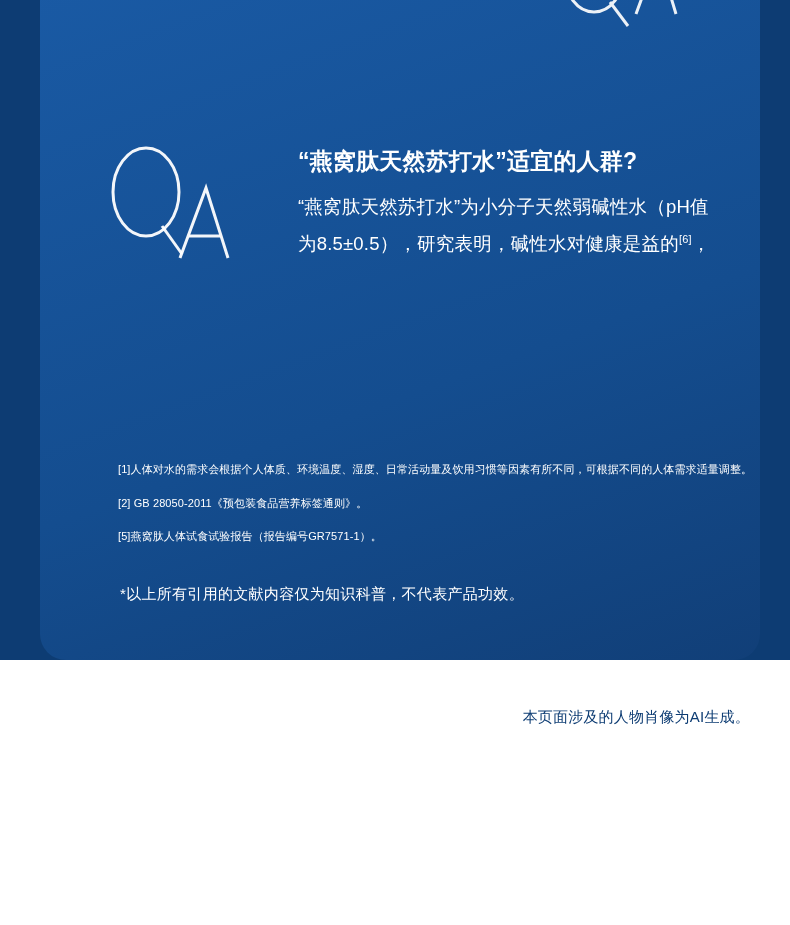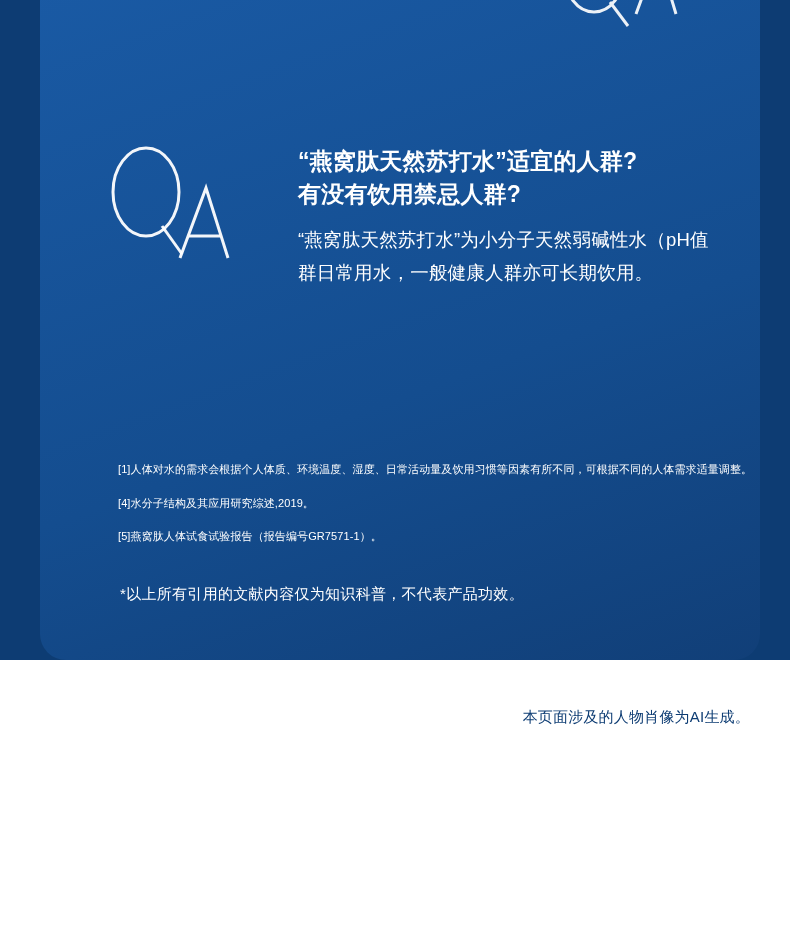--- a/index.html
+++ b/index.html
@@ -158,31 +158,32 @@
         <ellipse cx="44" cy="62" rx="33" ry="44" stroke="#ffffff" stroke-width="3" fill="none" opacity="0.95"></ellipse>
         <line x1="60" y1="96" x2="80" y2="124" stroke="#ffffff" stroke-width="3" opacity="0.95"></line>
         <path d="M78 128 L104 58 L126 128" stroke="#ffffff" stroke-width="3" fill="none" opacity="0.95"></path>
         <line x1="87" y1="106" x2="118" y2="106" stroke="#ffffff" stroke-width="3" opacity="0.95"></line>
       </svg>
     </div>
 
     <div class="qa-block">
       <div class="qa-question">
         <div>“燕窝肽天然苏打水”适宜的人群?</div>
-        <div>有没有饮用禁忌人群?</div>
       </div>
       <div class="qa-answer">
         <div>“燕窝肽天然苏打水”为小分子天然弱碱性水（pH值</div>
-        <div>群日常用水，一般健康人群亦可长期饮用。</div>
+        <div>
+          <span>为8.5±0.5），研究表明，碱性水对健康是益的</span><sup>[6]</sup><span>，</span>
+        </div>
       </div>
     </div>
 
     <div class="footnotes">
       <div class="fn">[1]人体对水的需求会根据个人体质、环境温度、湿度、日常活动量及饮用习惯等因素有所不同，可根据不同的人体需求适量调整。</div>
-      <div class="fn">[4]水分子结构及其应用研究综述,2019。</div>
+      <div class="fn">[2] GB 28050-2011《预包装食品营养标签通则》。</div>
       <div class="fn">[5]燕窝肽人体试食试验报告（报告编号GR7571-1）。</div>
     </div>
 
     <div class="disclaimer">*以上所有引用的文献内容仅为知识科普，不代表产品功效。</div>
 
   </div>
 
   <div class="white-bottom"></div>
 
   <div class="ai-note">本页面涉及的人物肖像为AI生成。</div>

